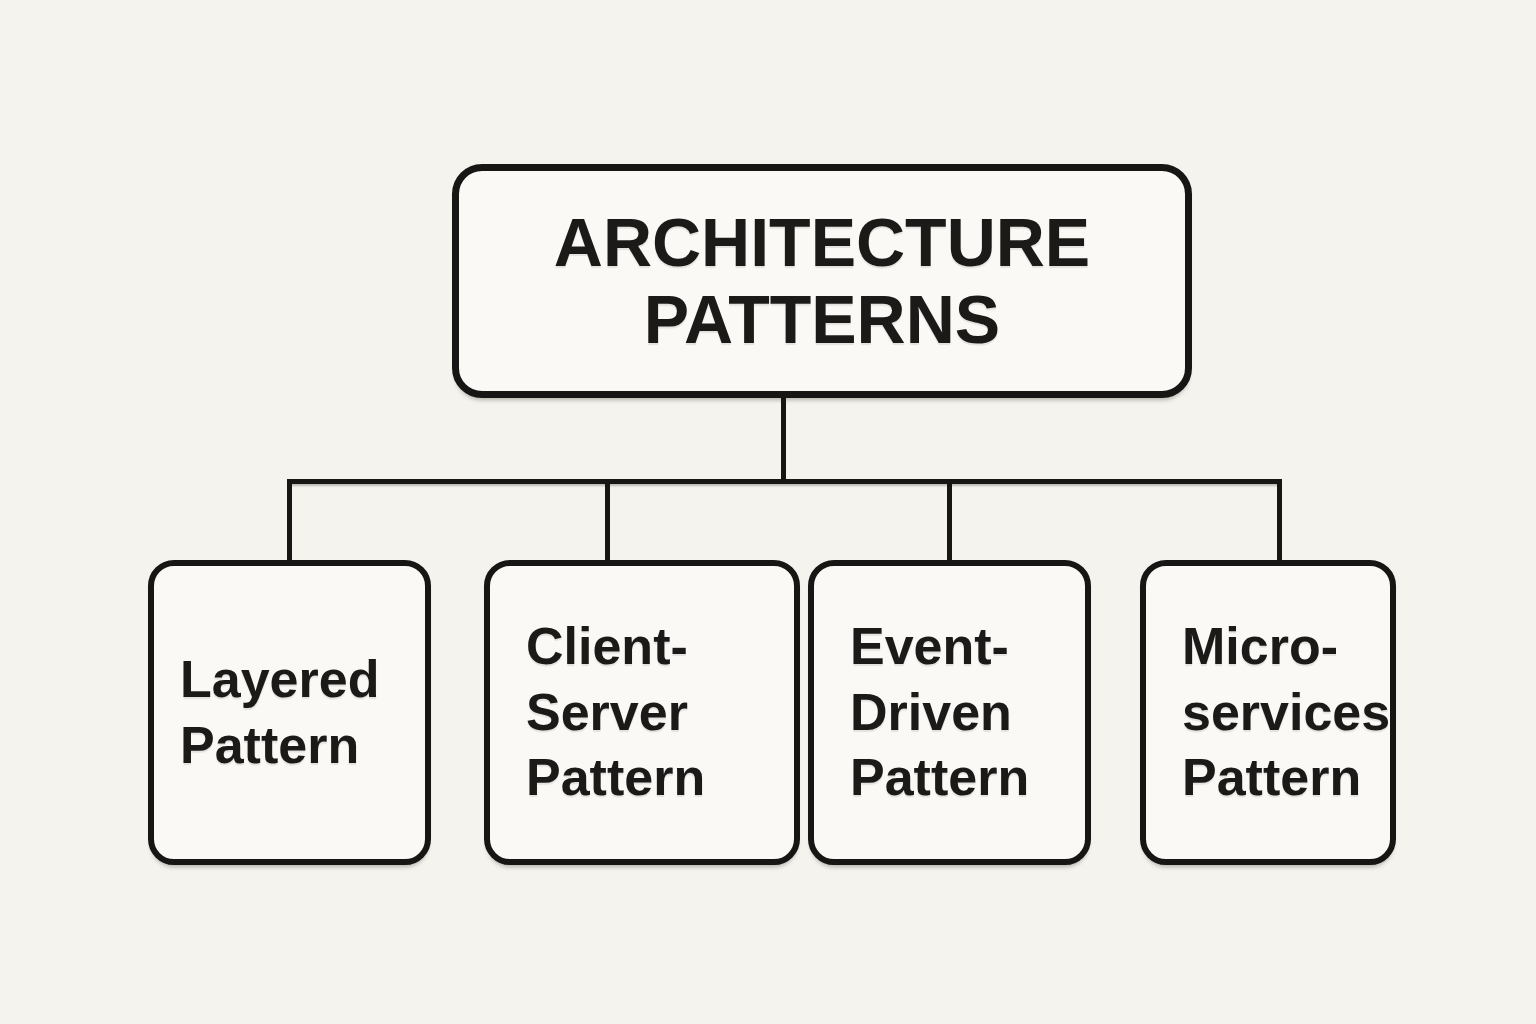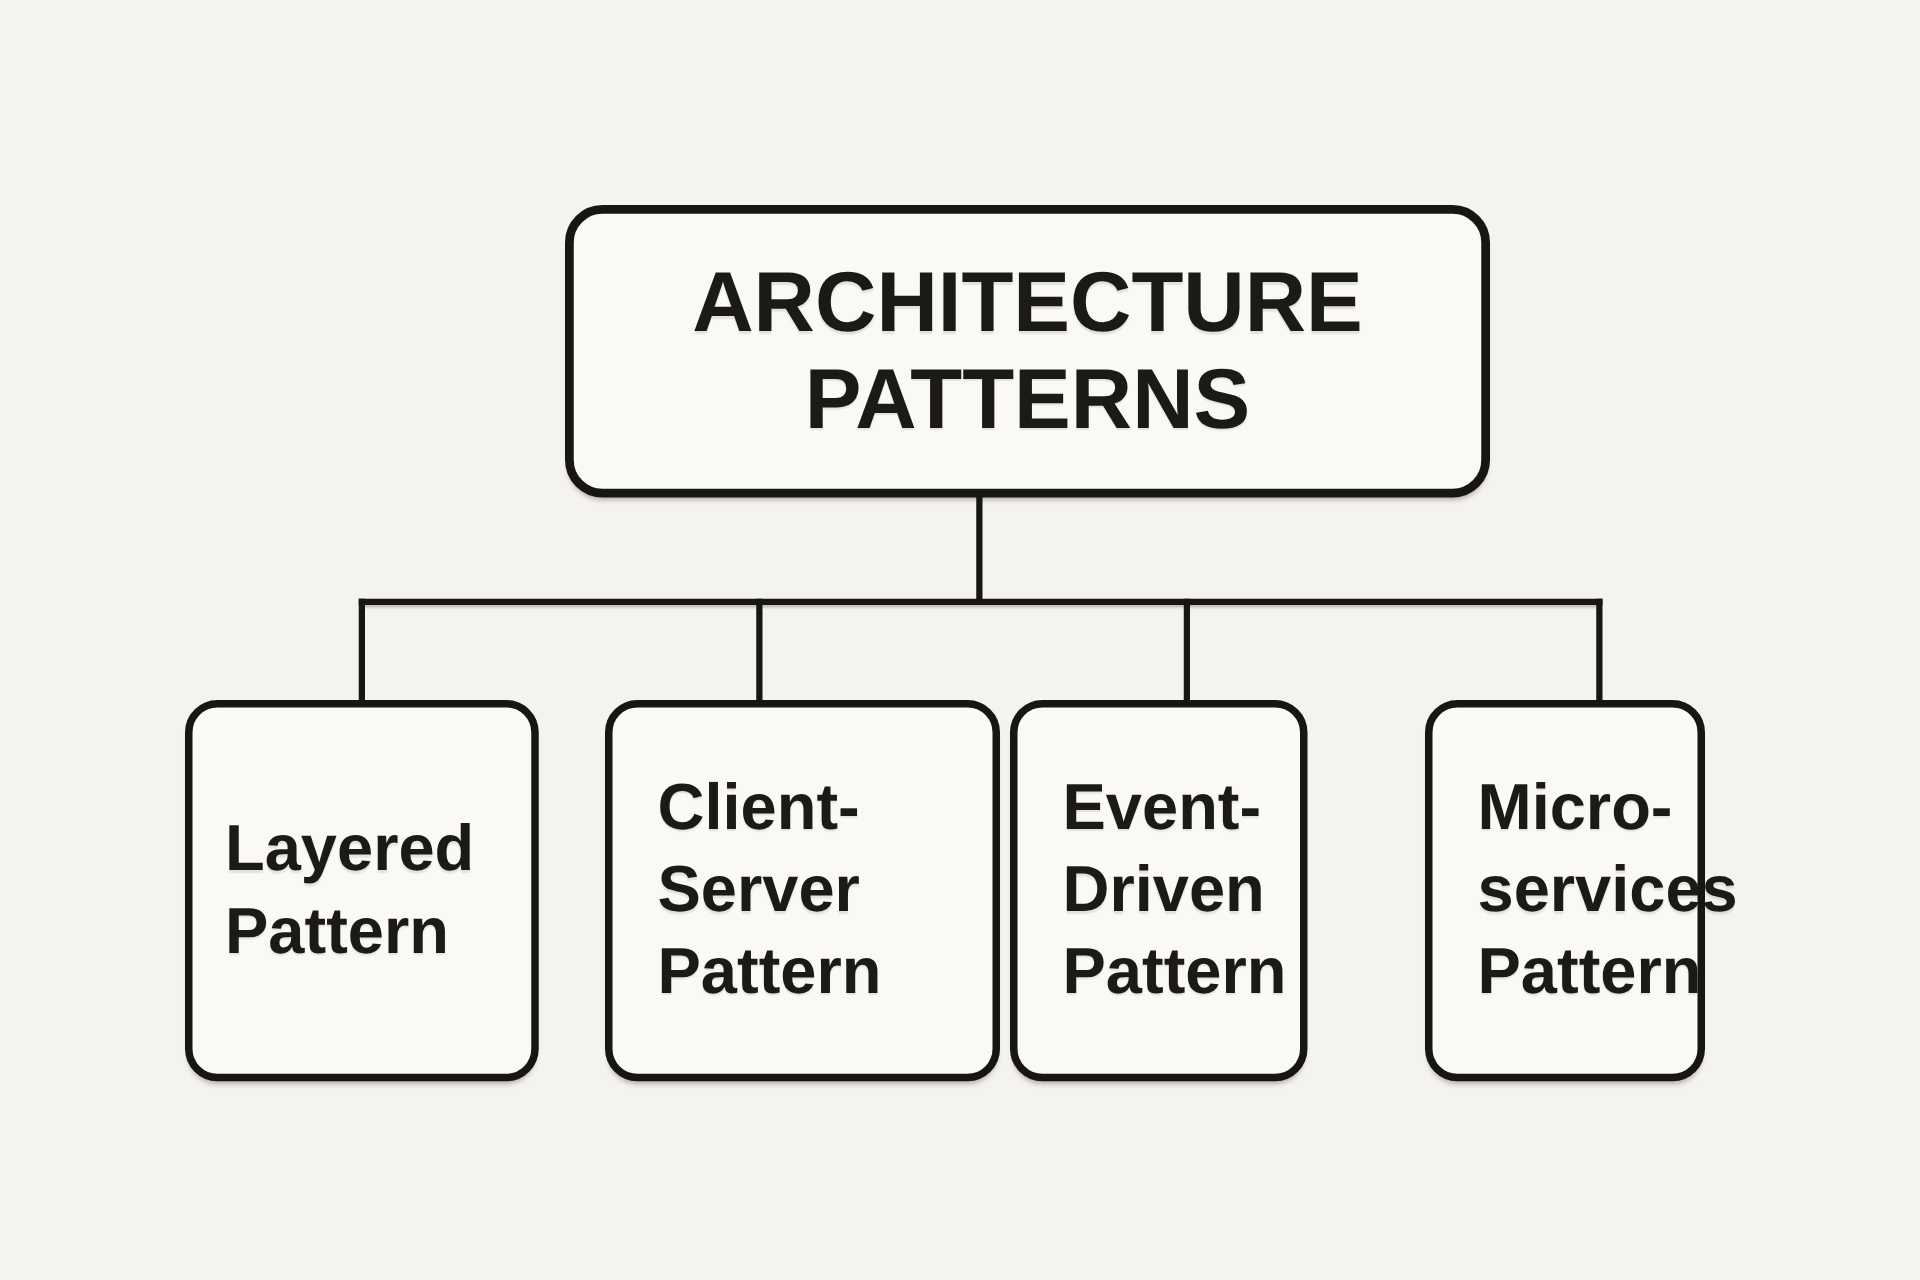--- a/index.html
+++ b/index.html
@@ -57,22 +57,22 @@
     padding-left: 36px;
   }
   .child-node .node-label {
     text-align: left;
     font-size: 52px;
     font-weight: bold;
     line-height: 1.26;
   }
   .child-1 { left: 148px;  width: 283px; padding-left: 26px; }
   .child-2 { left: 484px;  width: 316px; }
-  .child-3 { left: 808px;  width: 238px; }
-  .child-4 { left: 1140px; width: 224px; }
+  .child-3 { left: 808px;  width: 283px; }
+  .child-4 { left: 1140px; width: 256px; }
   .conn {
     position: absolute;
     background: #171614;
   }
   .conn-stem   { left: 781px;  top: 396px; width: 5px;   height: 88px; }
   .conn-bus    { left: 287px;  top: 479px; width: 995px; height: 5px;
                  box-shadow: 0 3px 2px -1px rgba(60, 54, 44, 0.30); }
   .conn-drop   { top: 479px; width: 5px; height: 86px; }
   .conn-drop-1 { left: 287px;  }
   .conn-drop-2 { left: 605px;  }

